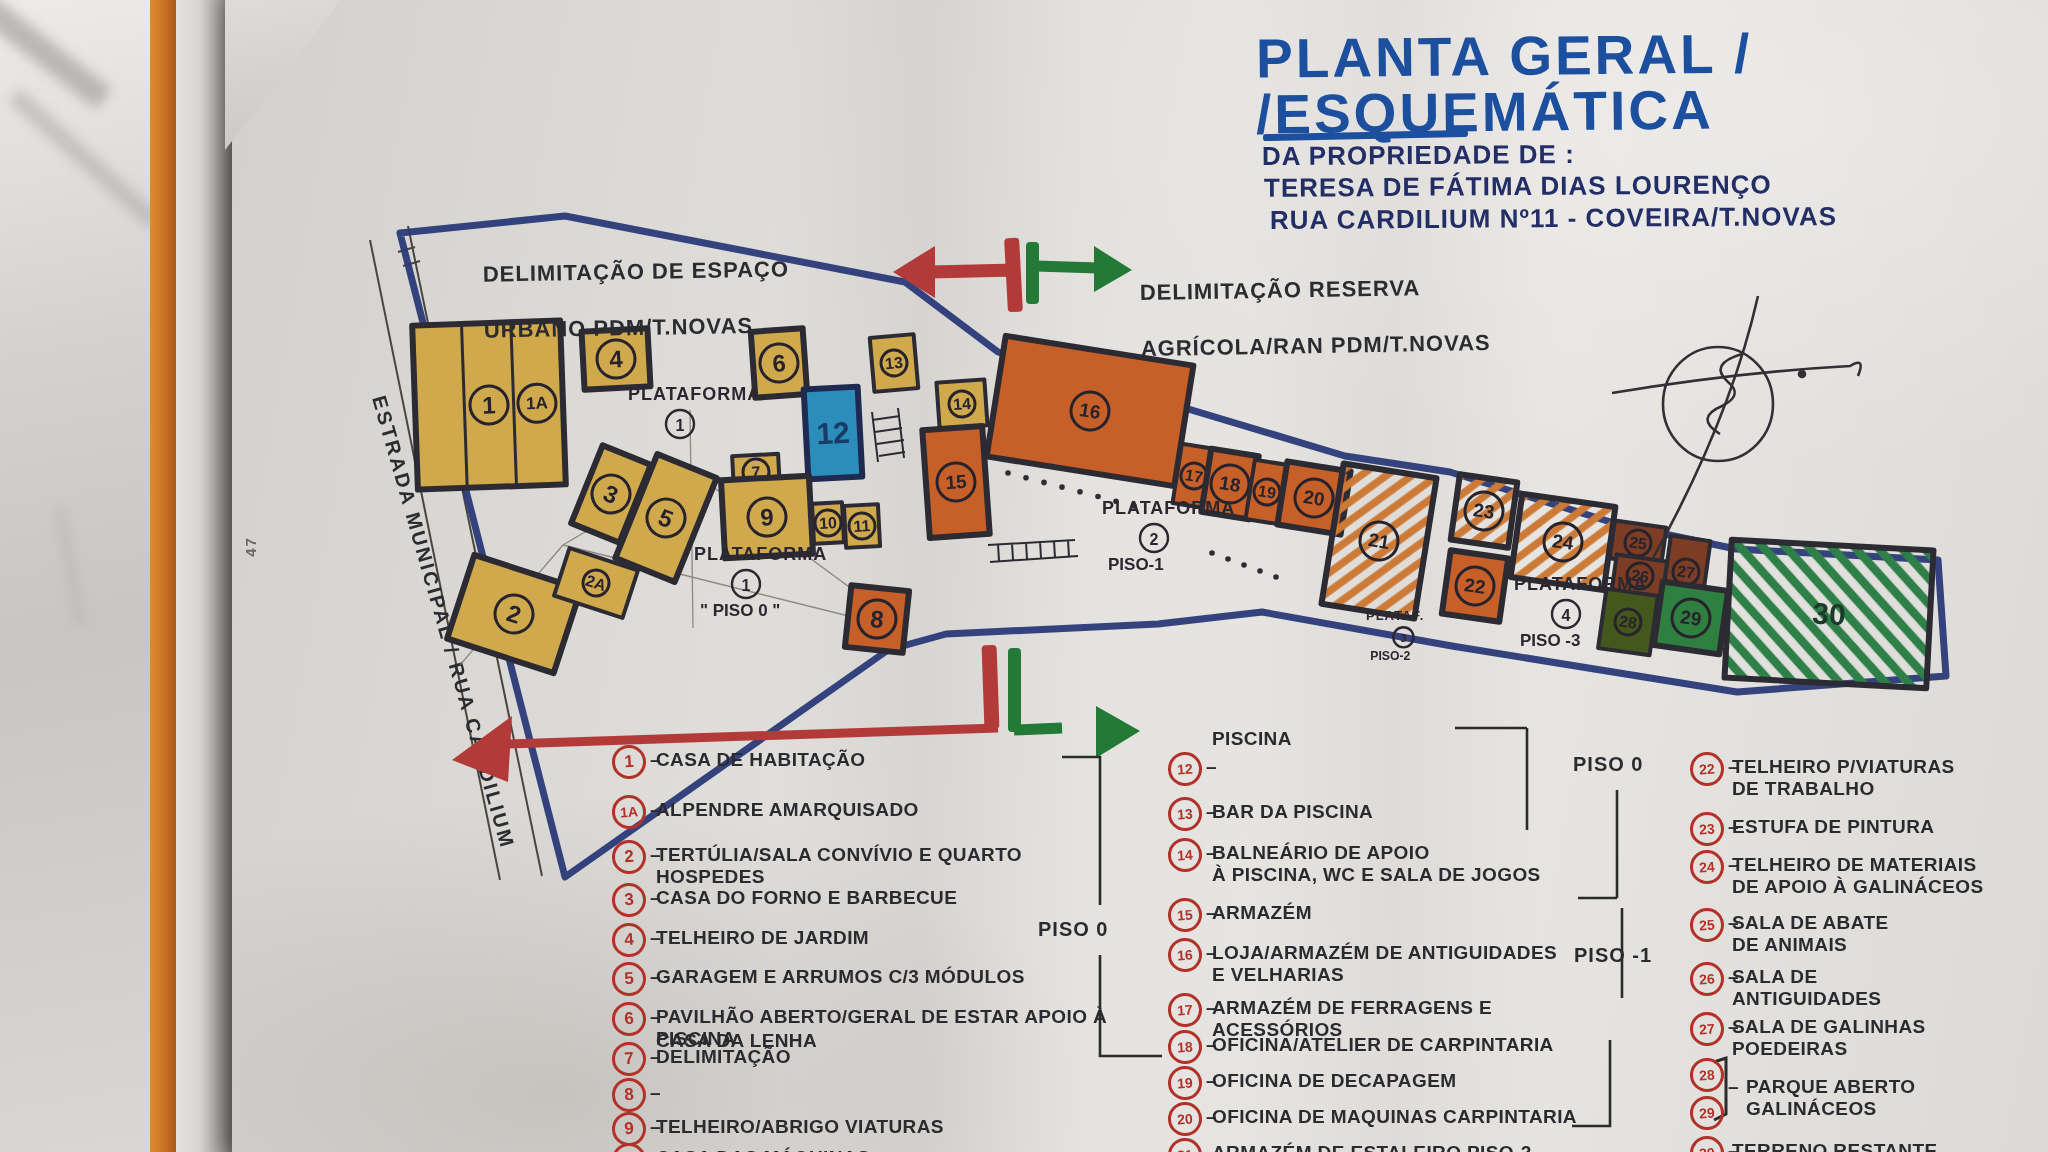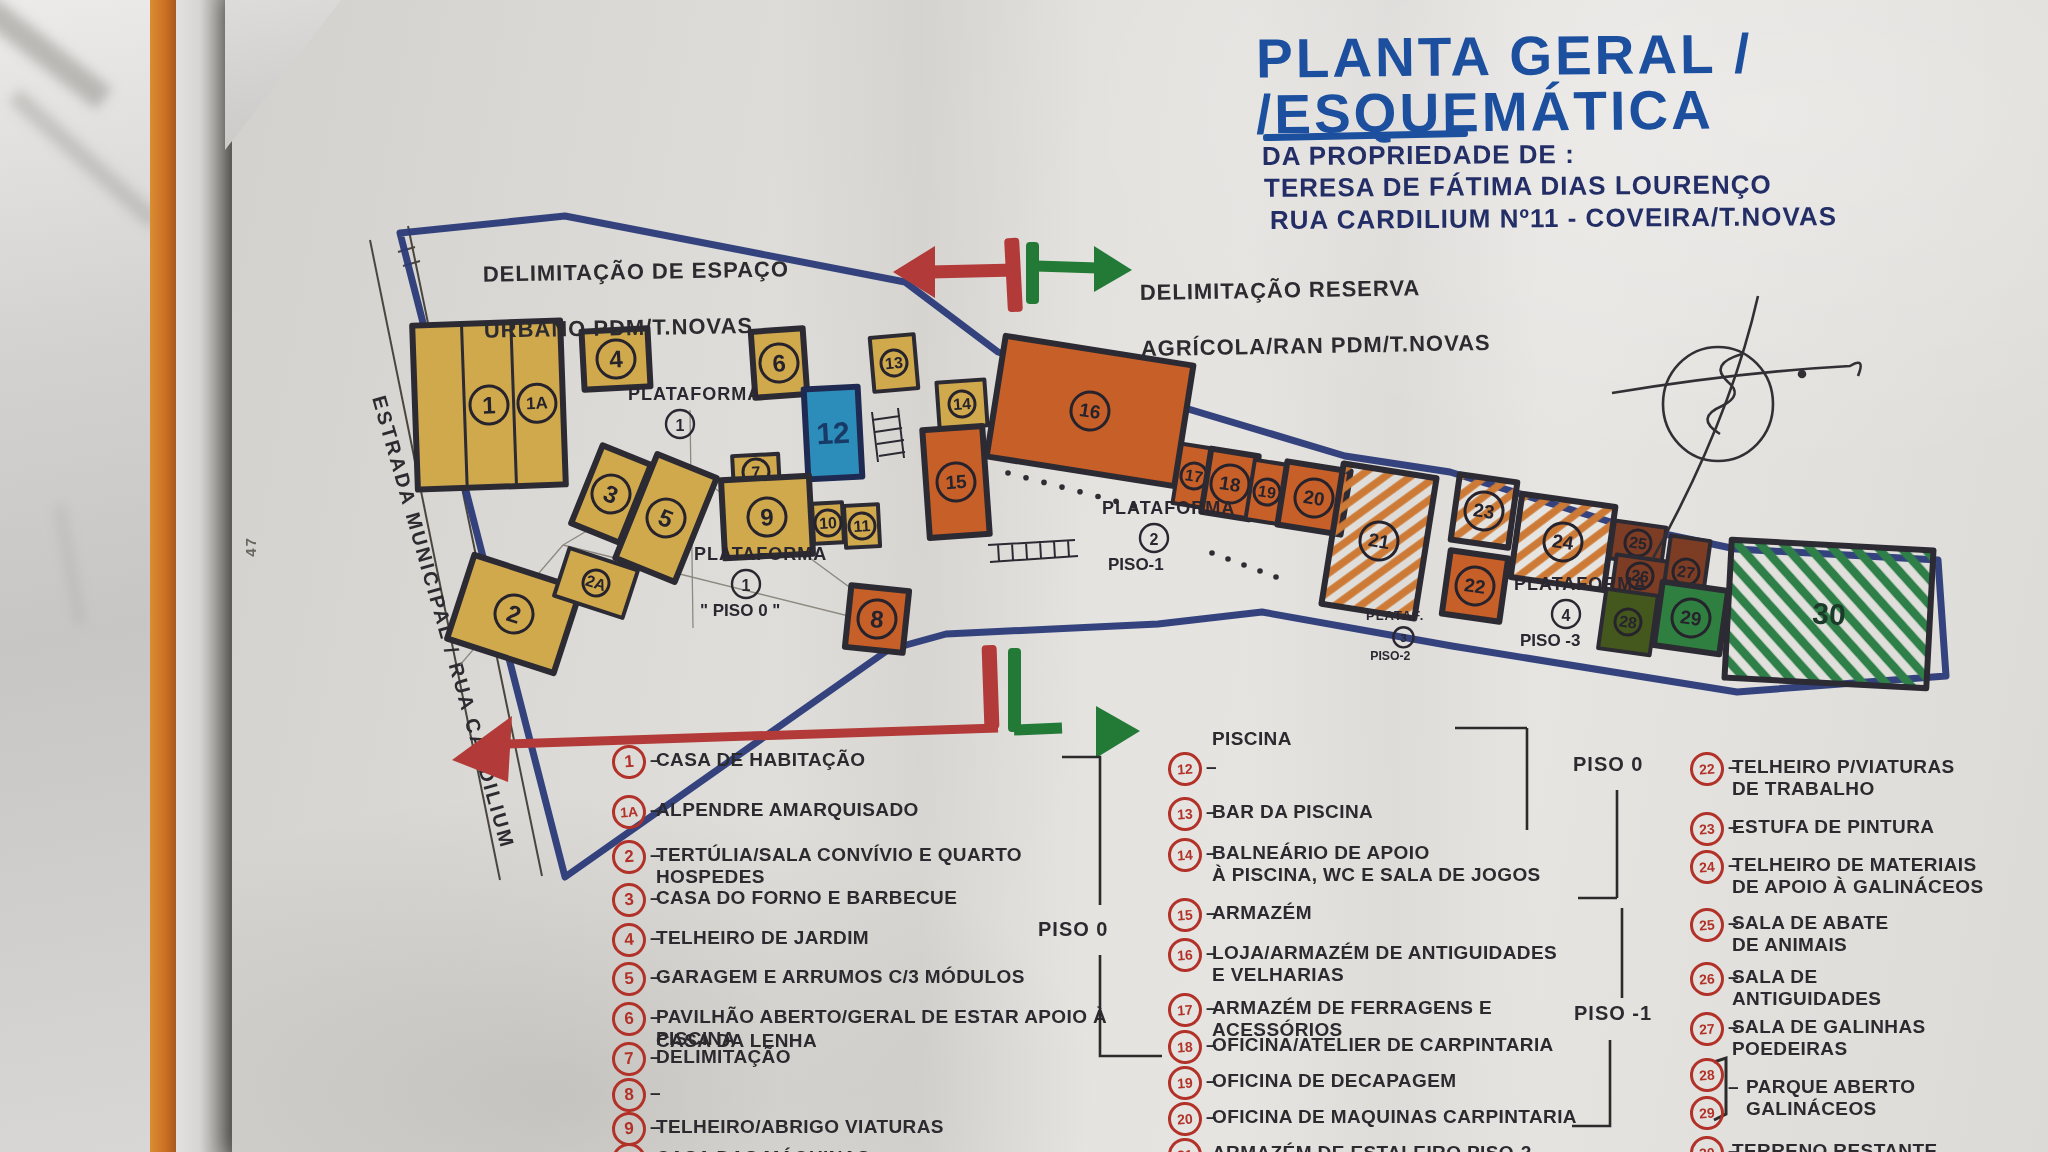--- a/index.html
+++ b/index.html
@@ -355,21 +355,21 @@
     <span>URBANO  PDM/T.NOVAS</span>
   </div>
   <div class="hand anno" style="left:1140px;top:248px">
     <span>DELIMITAÇÃO RESERVA</span><br>
     <span>AGRÍCOLA/RAN PDM/T.NOVAS</span>
   </div>
 
   <div id="legend-layer">
       <div class="piso-marker" style="left:1038px;top:918px">PISO 0</div>
       <div class="piso-marker" style="left:1573px;top:753px">PISO 0</div>
-      <div class="piso-marker" style="left:1574px;top:1002px">PISO -1</div>
+      <div class="piso-marker" style="left:1574px;top:944px">PISO -1</div>
       <div class="lg-circle" style="left:612px;top:745px;font-size:17px">1</div>
       <div class="lg-dash" style="left:650px;top:749px">–</div>
       <div class="lg-text" style="left:656px;top:749px;max-width:470px">CASA DE HABITAÇÃO</div>
       <div class="lg-circle" style="left:612px;top:795px;font-size:14px">1A</div>
       <div class="lg-dash" style="left:650px;top:799px">–</div>
       <div class="lg-text" style="left:656px;top:799px;max-width:470px">ALPENDRE AMARQUISADO</div>
       <div class="lg-circle" style="left:612px;top:840px;font-size:17px">2</div>
       <div class="lg-dash" style="left:650px;top:844px">–</div>
       <div class="lg-text" style="left:656px;top:844px;max-width:470px">TERTÚLIA/SALA CONVÍVIO E QUARTO HOSPEDES</div>
       <div class="lg-circle" style="left:612px;top:883px;font-size:17px">3</div>

